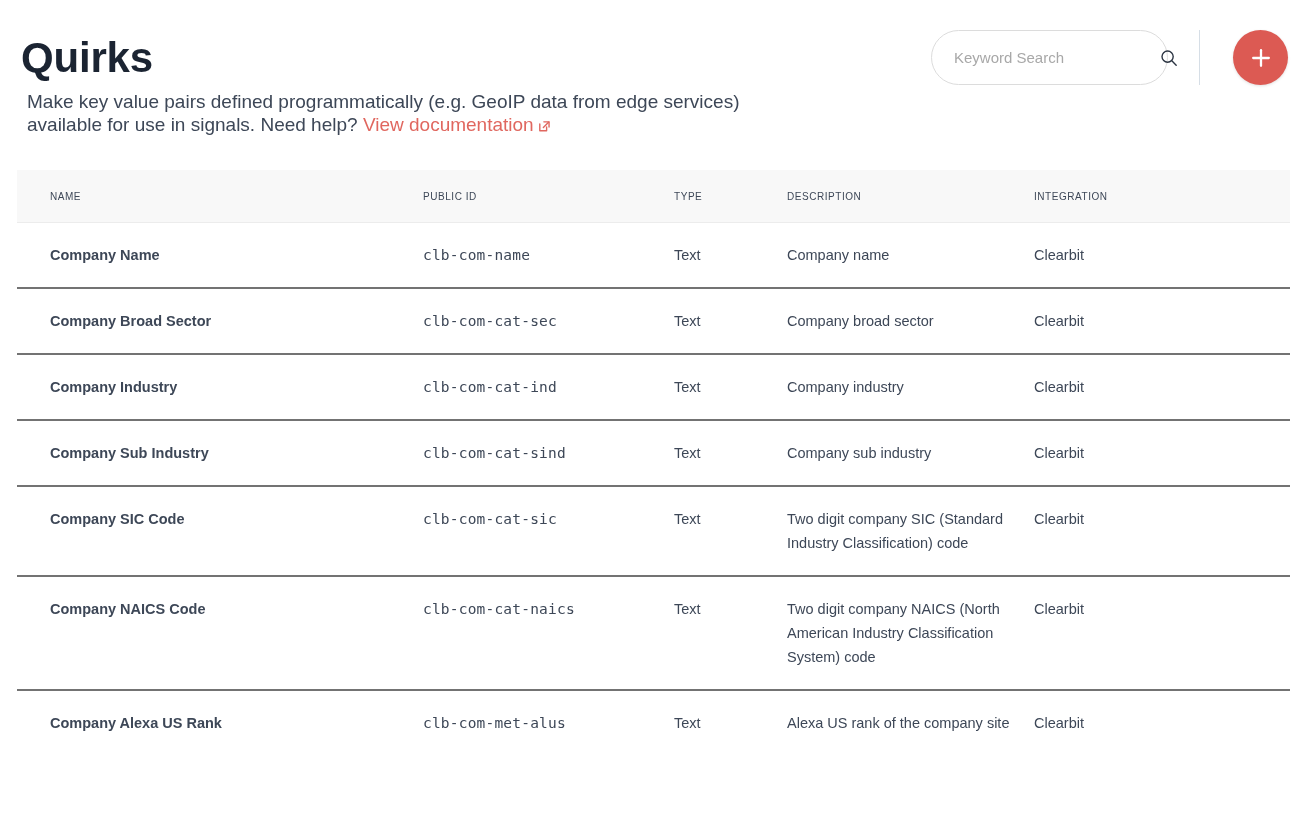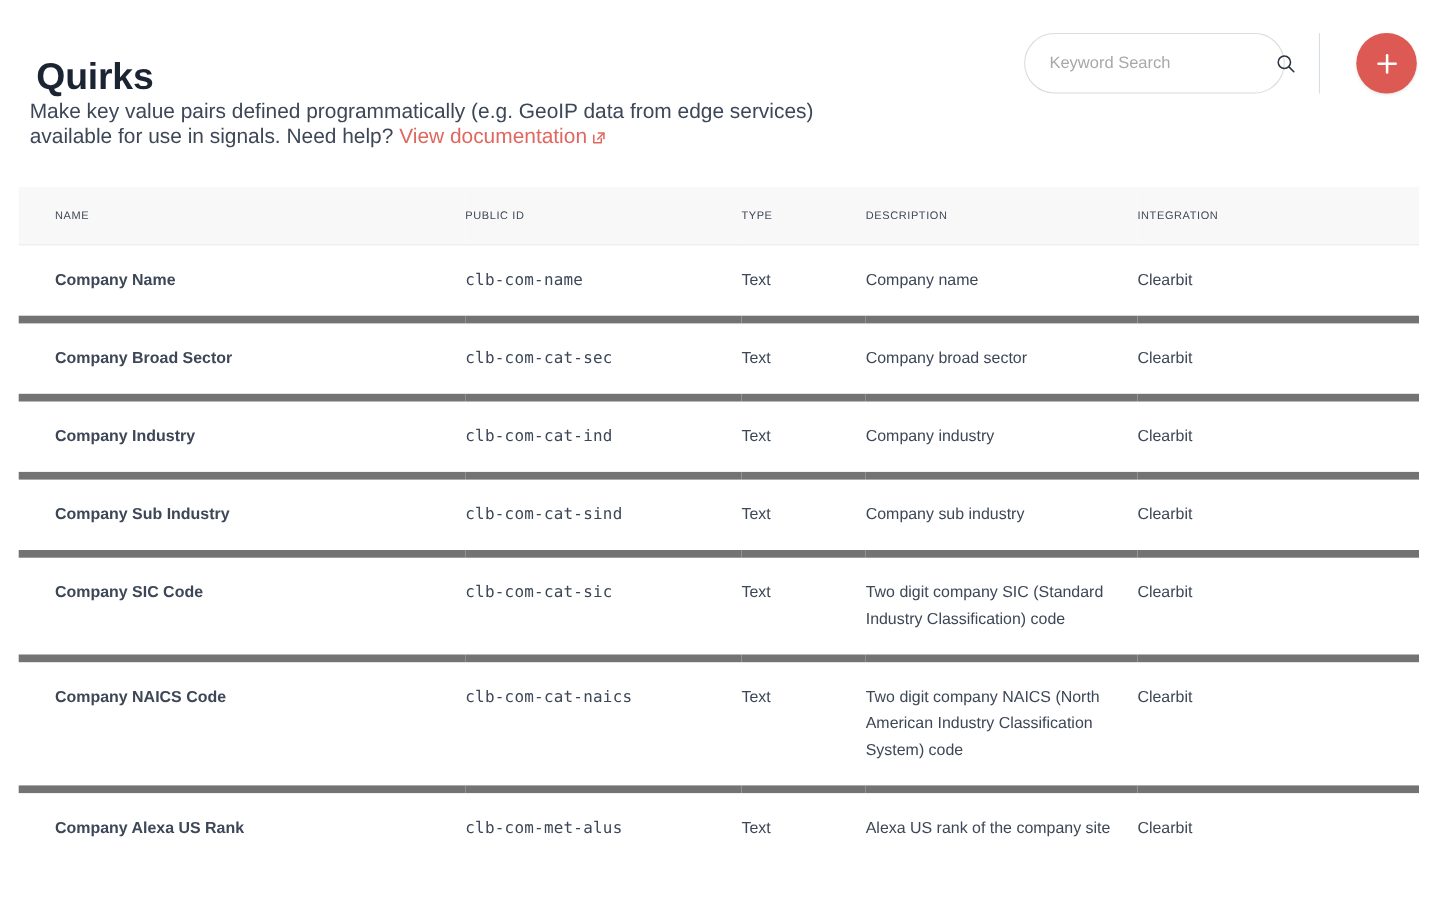--- a/index.html
+++ b/index.html
@@ -26,22 +26,22 @@
     position: absolute;
     top: 0; left: 0;
     width: 1309px;
     height: 160px;
   }
 
   .page-title {
     position: absolute;
     left: 17px;
     top: 32px;
-    margin: 16px;
-    font-size: 34px;
+    margin: 4px;
+    font-size: 42px;
     line-height: 44px;
     font-weight: 700;
     color: #1b2432;
     letter-spacing: -0.2px;
   }
 
   .page-subtitle {
     position: absolute;
     left: 27px;
     top: 90px;
@@ -159,21 +159,21 @@
     color: #3d4757;
     padding: 21px 0 20px 0;
     border-bottom: 1px solid #ececec;
     vertical-align: middle;
   }
 
   table.quirks-table td {
     font-size: 14.5px;
     color: #3d4757;
     padding: 20px 0 20px 0;
-    border-bottom: 7px solid #737373;
+    border-bottom: 2px solid #737373;
     vertical-align: top;
     line-height: 24px;
   }
 
   
   .col-name      { width: 406px; padding-left: 33px !important; }
   .col-publicid  { width: 251px; }
   .col-type      { width: 113px; }
   .col-desc      { width: 247px; }
   .col-integ     { width: 256px; }

